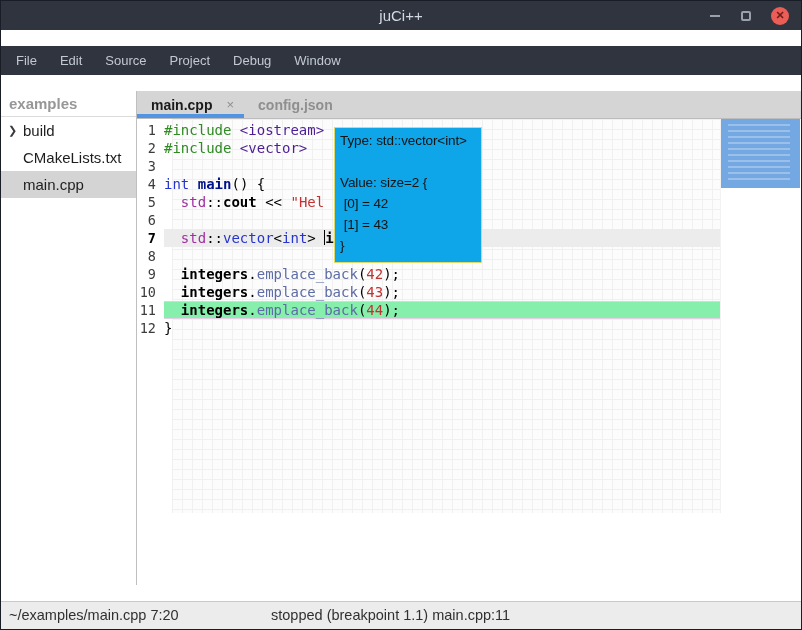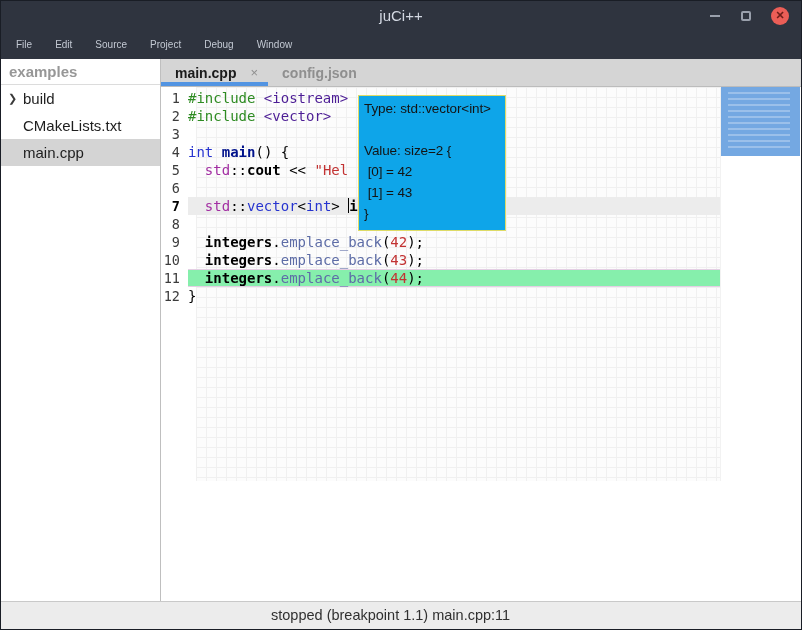--- a/index.html
+++ b/index.html
@@ -1,38 +1,38 @@
 <!DOCTYPE html>
 <html><head>
 <meta charset="utf-8">
 <style>
   * { box-sizing: border-box; margin: 0; padding: 0; }
   html,body { width:802px; height:630px; }
   body { font-family:"Liberation Sans", sans-serif; background:#2f343f; }
 
-  .window { width:802px; height:630px; border:1px solid #191d25; display:flex; flex-direction:column; background:#fff; }
+  .window { width:802px; height:630px; border:1px solid #191d25; display:flex; flex-direction:column; background:#fff;gap:16px; }
 
   
   .titlebar { height:29px; background:#2f343f; position:relative; display:flex; align-items:center; justify-content:center; flex:none; }
   .title { color:#d3d8e2; font-size:15px; font-weight:500; }
   .controls { position:absolute; right:12px; top:0; height:100%; display:flex; align-items:center; gap:20px; }
   .btn-min { width:12px; height:12px; position:relative; cursor:pointer; }
   .btn-min::after { content:""; position:absolute; left:1px; right:1px; top:5px; height:2px; background:#9aa0ac; }
   .btn-restore { width:10px; height:10px; border:2px solid #9aa0ac; border-radius:2px; transform:rotate(0deg); cursor:pointer; }
   .btn-close { width:18px; height:18px; border-radius:50%; background:#eb5e57; color:#6e1d18; font-size:11px; font-weight:bold; display:flex; align-items:center; justify-content:center; cursor:pointer; }
 
   
   .menubar { height:29px; background:#2f343f; display:flex; align-items:center; padding-left:11px; flex:none; }
-  .menu-item { color:#c3c9d3; font-size:10px; margin-right:15px; padding:3px 4px; cursor:pointer; }
+  .menu-item { color:#c3c9d3; font-size:13px; margin-right:15px; padding:3px 4px; cursor:pointer; }
 
   
   .body { flex:1; display:flex; min-height:0; background:#fff; }
 
   
-  .sidebar { width:160px; flex:none; background:#fff; border-right:1px solid #bfbfbf; display:flex; flex-direction:column; }
+  .sidebar { width:136px; flex:none; background:#fff; border-right:1px solid #bfbfbf; display:flex; flex-direction:column; }
   .sidebar-header { height:26px; line-height:26px; padding-left:8px; color:#979797; font-weight:bold; font-size:15px; border-bottom:1px solid #dcdcdc; }
   .tree-row { height:27px; display:flex; align-items:center; font-size:15px; color:#1e1e1e; cursor:pointer; position:relative; }
   .tree-row.selected { background:#d4d4d4; }
   .tree-expander { width:14px; margin-left:7px; font-size:11px; color:#3a3a3a; }
   .tree-label { margin-left:1px; }
   .tree-row.no-exp .tree-label { margin-left:22px; }
 
   
   .main { flex:1; display:flex; flex-direction:column; position:relative; min-width:0; }
 
@@ -174,16 +174,17 @@
             <div class="tt-line"> [1] = 43</div>
             <div class="tt-line">}</div>
           </div>
       </div>
 
 
     </div>
   </div>
 
   <div class="statusbar">
+    <span class="status-left">~/examples/main.cpp 7:20</span>
     <span class="status-center">stopped (breakpoint 1.1) main.cpp:11</span>
   </div>
 
 </div>
 
 </body></html>

